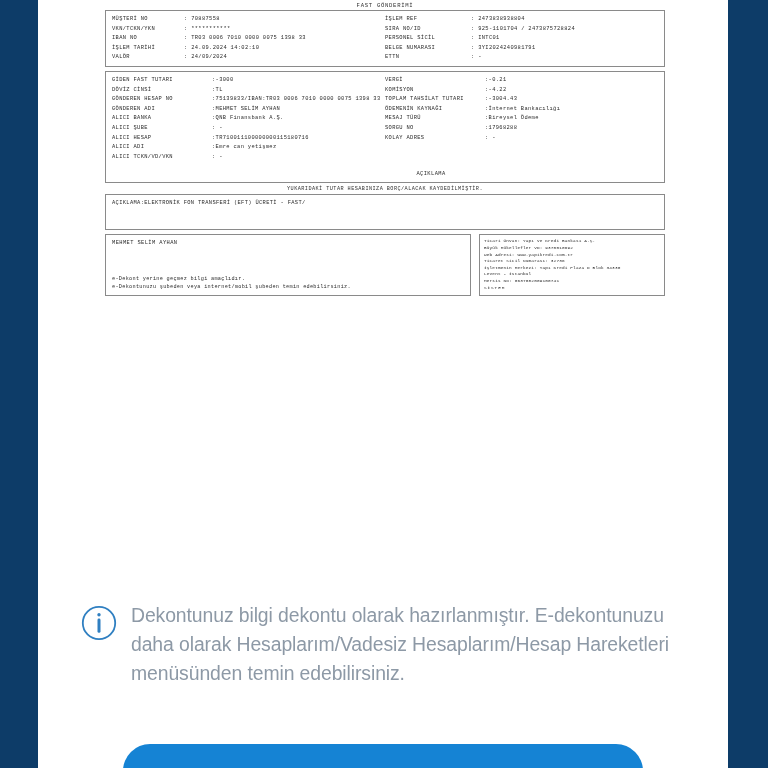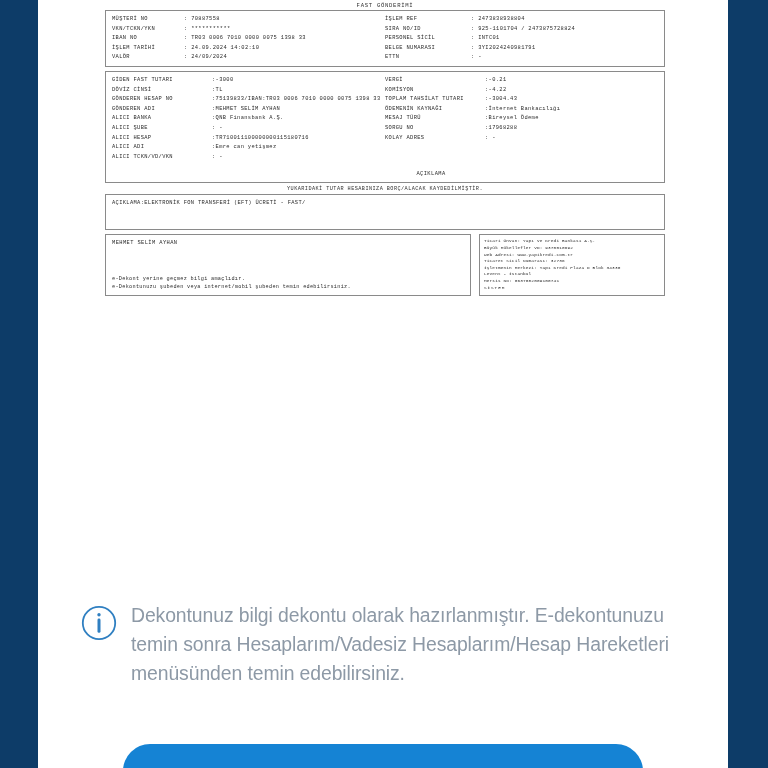--- a/index.html
+++ b/index.html
@@ -349,19 +349,19 @@
     </div>
 
     <div class="info-block">
       <span class="info-icon">
         <svg width="36" height="36" viewBox="0 0 36 36">
           <circle cx="18" cy="18" r="16.2" fill="none" stroke="#2f7fc1" stroke-width="1.8"></circle>
           <circle cx="18" cy="9.8" r="1.7" fill="#2f7fc1"></circle>
           <rect x="16.5" y="13.6" width="3" height="14.2" rx="1.4" fill="#2f7fc1"></rect>
         </svg>
       </span>
-      <div class="info-text">Dekontunuz bilgi dekontu olarak hazırlanmıştır. E-dekontunuzu temin sonra Hesaplarım/Vadesiz Hesaplarım/Hesap Hareketleri menüsünden temin edebilirsiniz.</div>
+      <div class="info-text">Dekontunuz bilgi dekontu olarak hazırlanmıştır. E-dekontunuzu daha olarak Hesaplarım/Vadesiz Hesaplarım/Hesap Hareketleri menüsünden temin edebilirsiniz.</div>
     </div>
 
     <button class="action-button"></button>
 
   </div>
 </div>
 
 </body></html>

